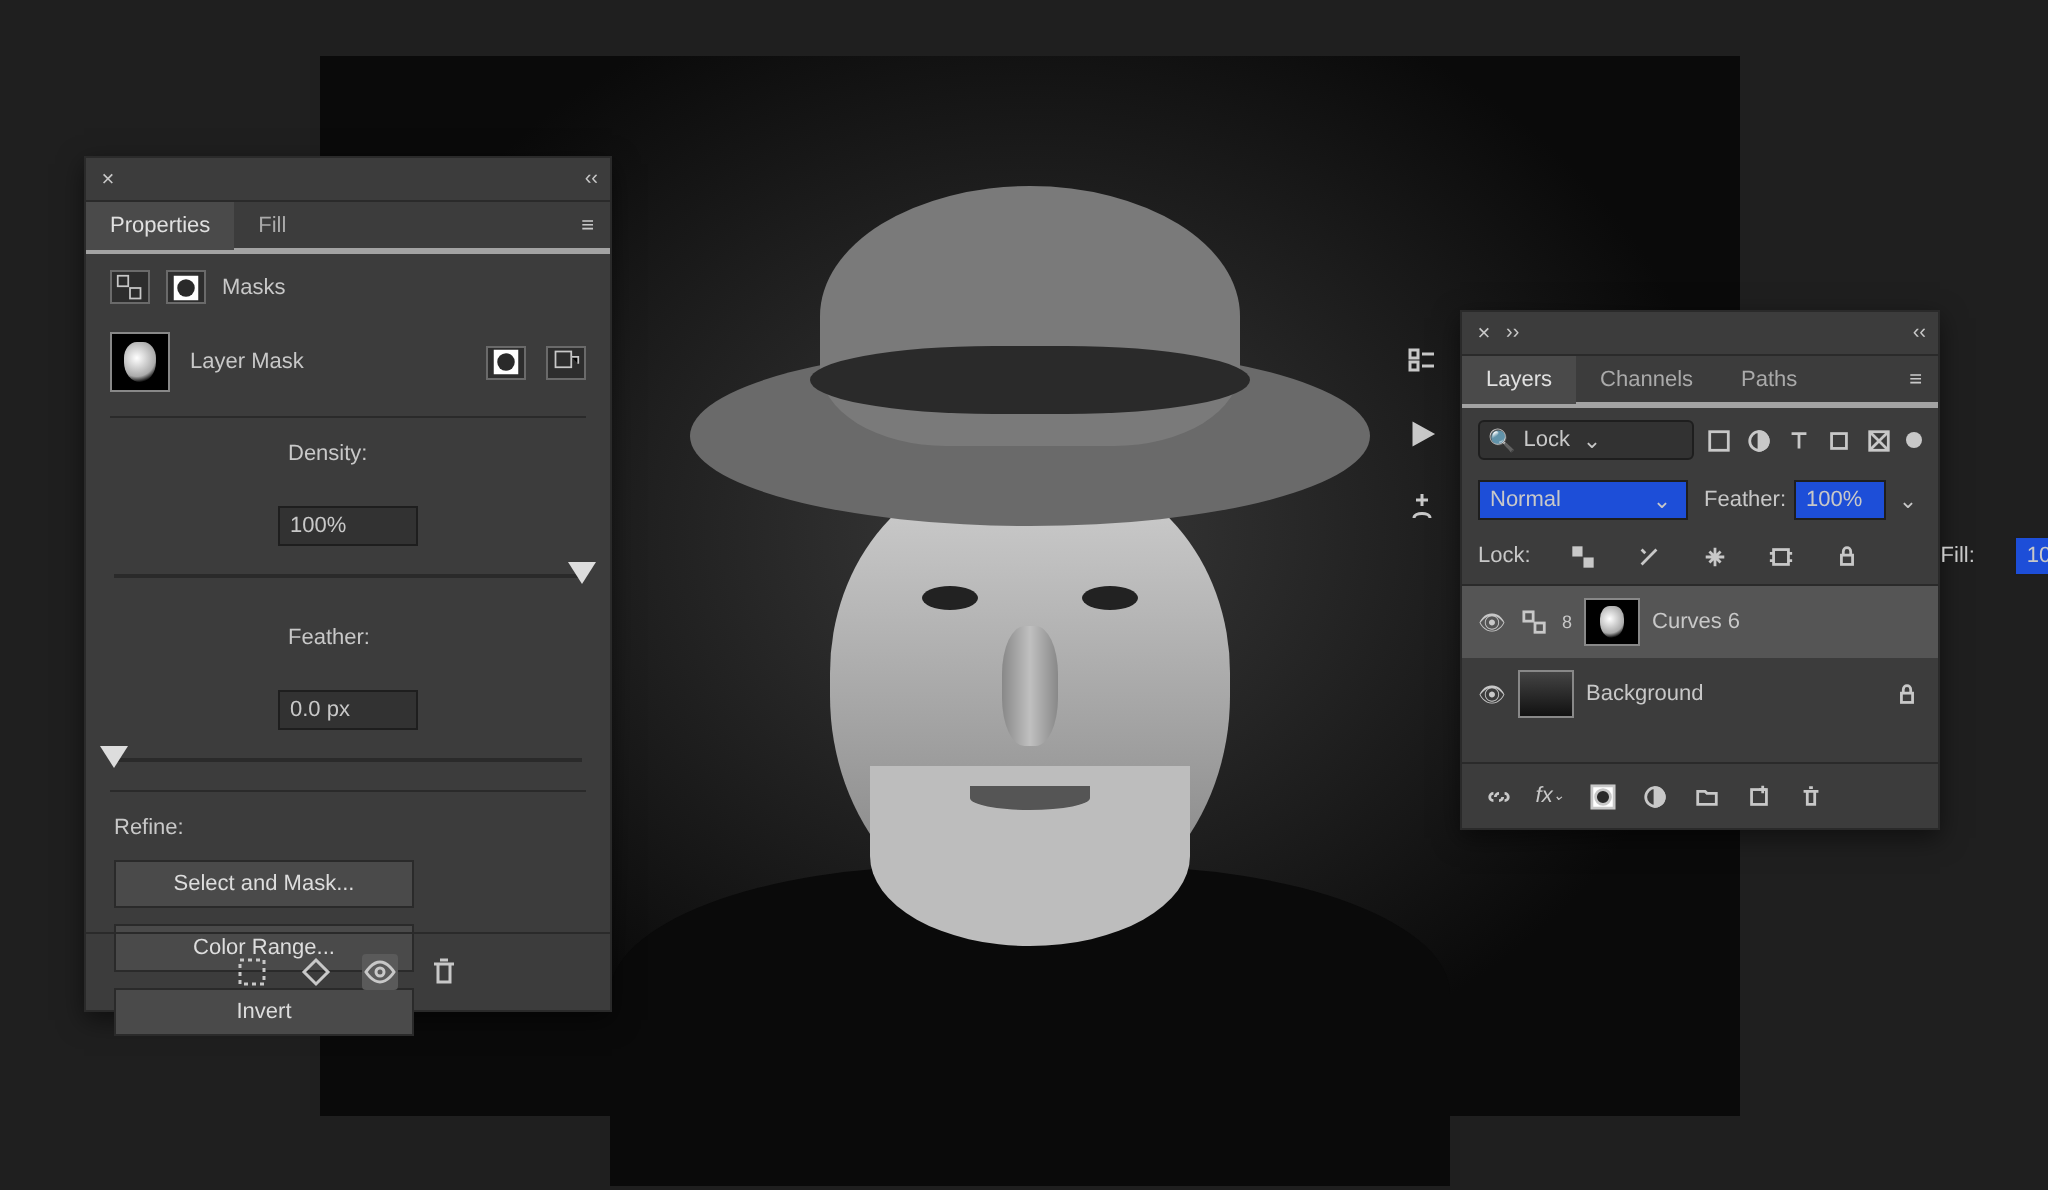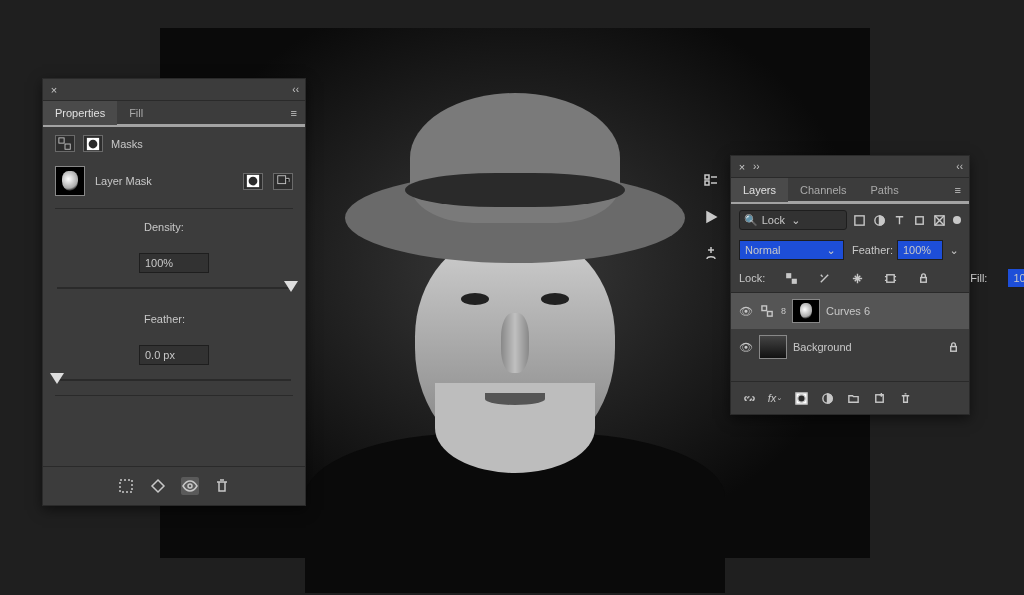--- a/index.html
+++ b/index.html
@@ -161,20 +161,28 @@
   <div class="ctl-row" style="margin-top:10px">
     <span class="ctl-label">Feather:</span>
     <span class="spacer"></span>
     <span class="valbox">0.0 px</span>
   </div>
   <div class="slider">
       <div class="track"></div>
       <div class="thumb-s" style="left:0%"></div>
     </div>
   <div class="divider"></div>
+  <div class="ctl-row" style="align-items:flex-start">
+    <span class="ctl-label">Refine:</span>
+    <div>
+      <button class="refine-btn">Select and Mask...</button>
+      <button class="refine-btn">Color Range...</button>
+      <button class="refine-btn">Invert</button>
+    </div>
+  </div>
   <div class="bottom-icons">
     <span class="ic">
         <svg viewBox="0 0 16 16">
           <rect x="2" y="2" width="12" height="12" stroke-dasharray="2 2"></rect>
         </svg>
       </span>
     <span class="ic">
         <svg viewBox="0 0 16 16">
           <path d="M8 2l6 6-6 6-6-6z"></path>
         </svg>

